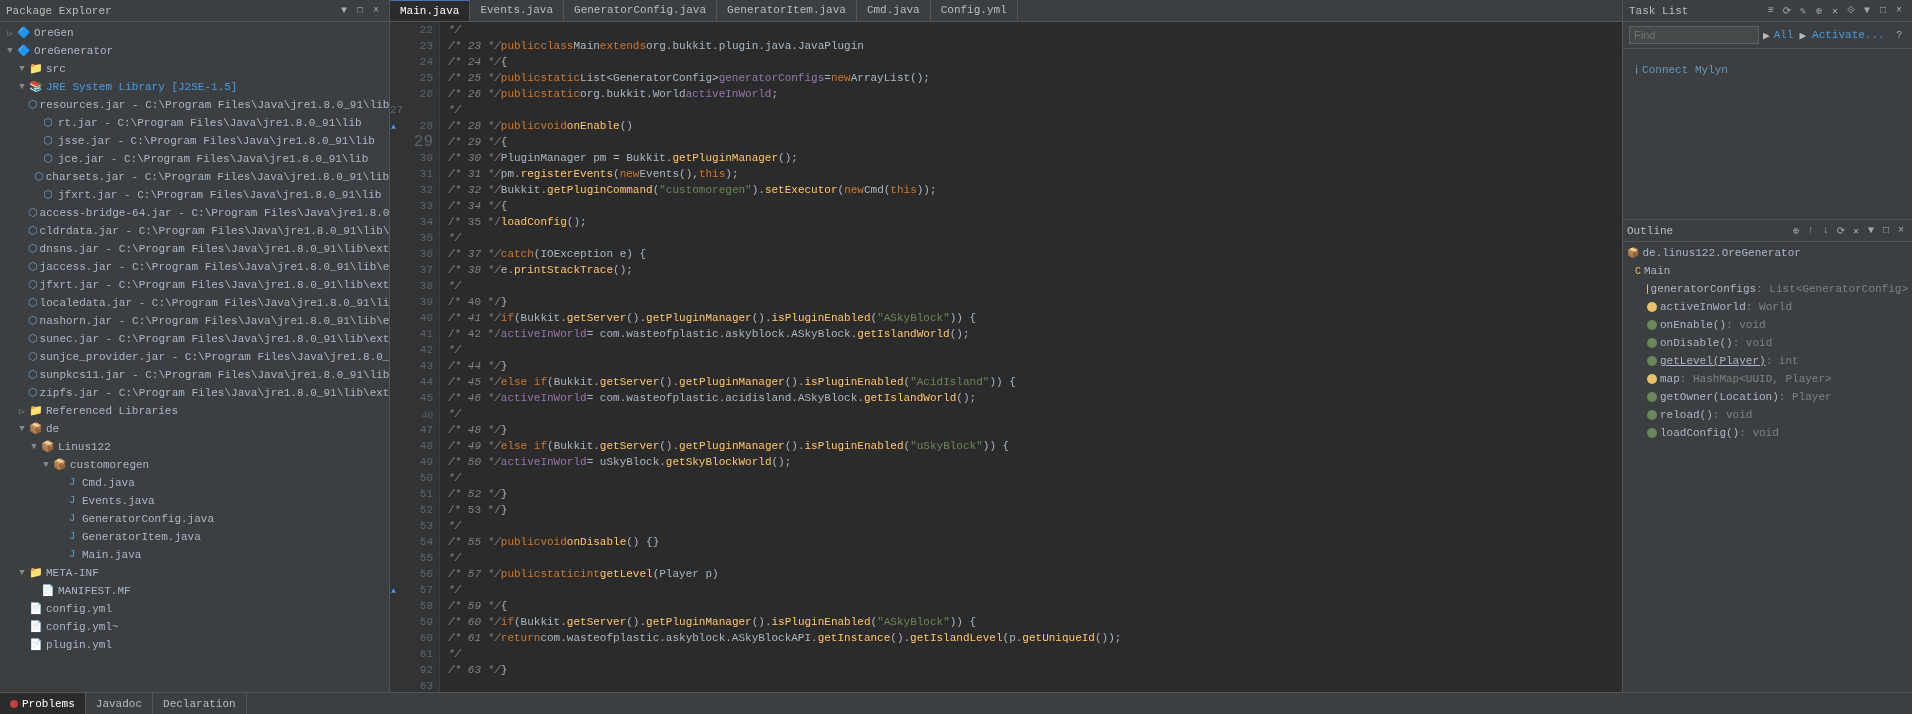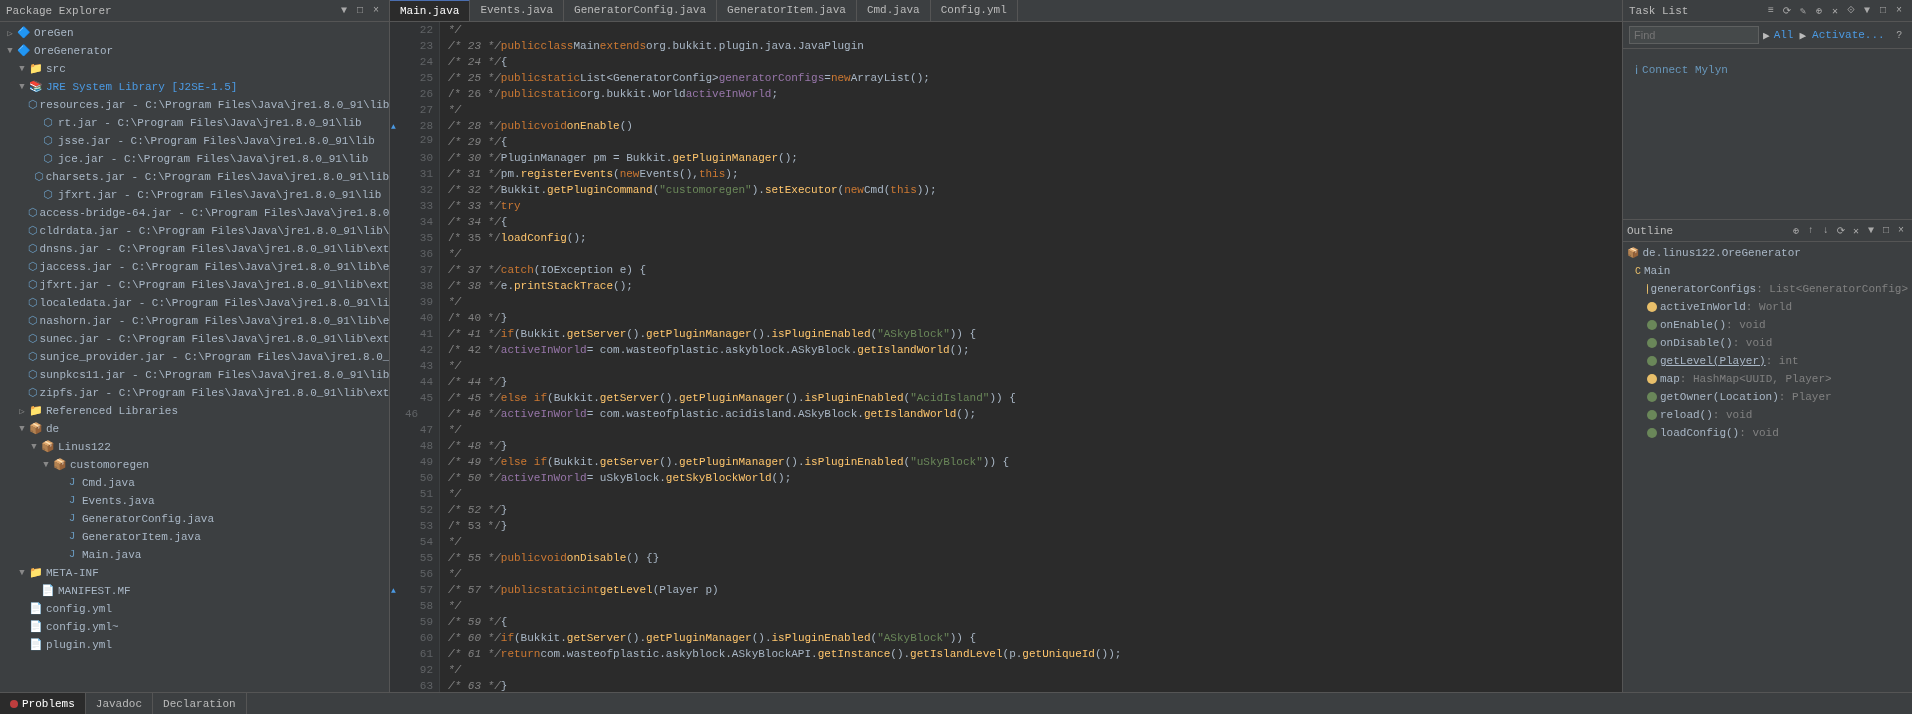--- a/index.html
+++ b/index.html
@@ -295,28 +295,28 @@
           </div>
           <div style="height: 16px; display: flex; align-items: center; justify-content: flex-end; padding-right: 6px; font-size: 11px; color: rgb(96, 99, 102); position: relative; white-space: nowrap;">
             <span>24</span>
           </div>
           <div style="height: 16px; display: flex; align-items: center; justify-content: flex-end; padding-right: 6px; font-size: 11px; color: rgb(96, 99, 102); position: relative; white-space: nowrap;">
             <span>25</span>
           </div>
           <div style="height: 16px; display: flex; align-items: center; justify-content: flex-end; padding-right: 6px; font-size: 11px; color: rgb(96, 99, 102); position: relative; white-space: nowrap;">
             <span>26</span>
           </div>
-          <div style="height: 16px; display: flex; align-items: center; justify-content: flex-end; padding-right: 6px; font-size: 11px; color: rgb(96, 99, 102); position: relative; white-space: nowrap;">
+          <div style="height: 16px; display: flex; align-items: center; padding-right: 6px; font-size: 11px; color: rgb(96, 99, 102); position: relative; white-space: nowrap;">
             <span>27</span>
           </div>
           <div style="height: 16px; display: flex; align-items: center; justify-content: flex-end; padding-right: 6px; font-size: 11px; color: rgb(96, 99, 102); position: relative; white-space: nowrap;">
             <span style="position: absolute; left: 1px; color: rgb(75, 154, 227); font-size: 8px;">▲</span>
             <span>28</span>
           </div>
-          <div style="height: 16px; display: flex; justify-content: flex-end; padding-right: 6px; font-size: 11px; color: rgb(96, 99, 102); position: relative; white-space: nowrap;">
+          <div style="height: 16px; display: flex; align-items: center; justify-content: flex-end; padding-right: 6px; font-size: 16px; color: rgb(96, 99, 102); position: relative; white-space: nowrap;">
             <span>29</span>
           </div>
           <div style="height: 16px; display: flex; align-items: center; justify-content: flex-end; padding-right: 6px; font-size: 11px; color: rgb(96, 99, 102); position: relative; white-space: nowrap;">
             <span>30</span>
           </div>
           <div style="height: 16px; display: flex; align-items: center; justify-content: flex-end; padding-right: 6px; font-size: 11px; color: rgb(96, 99, 102); position: relative; white-space: nowrap;">
             <span>31</span>
           </div>
           <div style="height: 16px; display: flex; align-items: center; justify-content: flex-end; padding-right: 6px; font-size: 11px; color: rgb(96, 99, 102); position: relative; white-space: nowrap;">
             <span>32</span>
@@ -353,21 +353,21 @@
           </div>
           <div style="height: 16px; display: flex; align-items: center; justify-content: flex-end; padding-right: 6px; font-size: 11px; color: rgb(96, 99, 102); position: relative; white-space: nowrap;">
             <span>43</span>
           </div>
           <div style="height: 16px; display: flex; align-items: center; justify-content: flex-end; padding-right: 6px; font-size: 11px; color: rgb(96, 99, 102); position: relative; white-space: nowrap;">
             <span>44</span>
           </div>
           <div style="height: 16px; display: flex; align-items: center; justify-content: flex-end; padding-right: 6px; font-size: 11px; color: rgb(96, 99, 102); position: relative; white-space: nowrap;">
             <span>45</span>
           </div>
-          <div style="height: 16px; display: flex; align-items: center; justify-content: center; padding-right: 6px; font-size: 11px; color: rgb(96, 99, 102); position: relative; white-space: nowrap;">
+          <div style="height: 16px; display: flex; align-items: center; justify-content: flex-end; padding-right: 6px; font-size: 11px; color: rgb(96, 99, 102); position: relative; white-space: nowrap; font-family: Liberation Serif, serif;">
             <span>46</span>
           </div>
           <div style="height: 16px; display: flex; align-items: center; justify-content: flex-end; padding-right: 6px; font-size: 11px; color: rgb(96, 99, 102); position: relative; white-space: nowrap;">
             <span>47</span>
           </div>
           <div style="height: 16px; display: flex; align-items: center; justify-content: flex-end; padding-right: 6px; font-size: 11px; color: rgb(96, 99, 102); position: relative; white-space: nowrap;">
             <span>48</span>
           </div>
           <div style="height: 16px; display: flex; align-items: center; justify-content: flex-end; padding-right: 6px; font-size: 11px; color: rgb(96, 99, 102); position: relative; white-space: nowrap;">
             <span>49</span>
@@ -423,33 +423,29 @@
           <div style="height: 16px; display: flex; align-items: center; padding-left: 8px; white-space: nowrap; font-size: 11px; font-family: &quot;Courier New&quot;, monospace;">
             <span style="color:#808080;font-style:italic">/* 23 */</span>  
             <span style="color:#cc7832">public</span> 
             <span style="color:#cc7832">class</span> 
             <span style="color:#a9b7c6">Main</span> 
             <span style="color:#cc7832">extends</span> 
             <span style="color:#a9b7c6">org.bukkit.plugin.java.JavaPlugin</span>
           </div>
           <div style="height: 16px; display: flex; align-items: center; padding-left: 8px; white-space: nowrap; font-size: 11px; font-family: &quot;Courier New&quot;, monospace;"><span style="color:#808080;font-style:italic">/* 24 */</span>  {</div>
           <div style="height: 16px; display: flex; align-items: center; padding-left: 8px; white-space: nowrap; font-size: 11px; font-family: &quot;Courier New&quot;, monospace;"><span style="color:#808080;font-style:italic">/* 25 */</span>    <span style="color:#cc7832">public</span> <span style="color:#cc7832">static</span> List&lt;GeneratorConfig&gt; <span style="color:#9876aa">generatorConfigs</span> = <span style="color:#cc7832">new</span> ArrayList();</div>
-          <div style="height: 16px; display: flex; align-items: center; padding-left: 8px; white-space: nowrap; font-size: 11px; font-family: &quot;Courier New&quot;, monospace;"><span style="color:#808080;">/* 26 */</span>    <span style="color:#cc7832">public</span> <span style="color:#cc7832">static</span> org.bukkit.World <span style="color:#9876aa">activeInWorld</span>;</div>
+          <div style="height: 16px; display: flex; align-items: center; padding-left: 8px; white-space: nowrap; font-size: 11px; font-family: &quot;Courier New&quot;, monospace;"><span style="color:#808080;font-style:italic">/* 26 */</span>    <span style="color:#cc7832">public</span> <span style="color:#cc7832">static</span> org.bukkit.World <span style="color:#9876aa">activeInWorld</span>;</div>
           <div style="height: 16px; display: flex; align-items: center; padding-left: 8px; white-space: nowrap; font-size: 11px; font-family: &quot;Courier New&quot;, monospace;">
             <span style="color:#808080;font-style:italic">    */</span>
           </div>
           <div style="height: 16px; display: flex; align-items: center; padding-left: 8px; white-space: nowrap; font-size: 11px; font-family: &quot;Courier New&quot;, monospace;"><span style="color:#808080;font-style:italic">/* 28 */</span>    <span style="color:#cc7832">public</span> <span style="color:#cc7832">void</span> <span style="color:#ffc66d">onEnable</span>()</div>
           <div style="height: 16px; display: flex; align-items: center; padding-left: 8px; white-space: nowrap; font-size: 11px; font-family: &quot;Courier New&quot;, monospace;"><span style="color:#808080;font-style:italic">/* 29 */</span>    {</div>
           <div style="height: 16px; display: flex; align-items: center; padding-left: 8px; white-space: nowrap; font-size: 11px; font-family: &quot;Courier New&quot;, monospace;"><span style="color:#808080;font-style:italic">/* 30 */</span>        PluginManager pm = Bukkit.<span style="color:#ffc66d">getPluginManager</span>();</div>
           <div style="height: 16px; display: flex; align-items: center; padding-left: 8px; white-space: nowrap; font-size: 11px; font-family: &quot;Courier New&quot;, monospace;"><span style="color:#808080;font-style:italic">/* 31 */</span>        pm.<span style="color:#ffc66d">registerEvents</span>(<span style="color:#cc7832">new</span> Events(), <span style="color:#cc7832">this</span>);</div>
           <div style="height: 16px; display: flex; align-items: center; padding-left: 8px; white-space: nowrap; font-size: 11px; font-family: &quot;Courier New&quot;, monospace;"><span style="color:#808080;font-style:italic">/* 32 */</span>        Bukkit.<span style="color:#ffc66d">getPluginCommand</span>(<span style="color:#6a8759">"customoregen"</span>).<span style="color:#ffc66d">setExecutor</span>(<span style="color:#cc7832">new</span> Cmd(<span style="color:#cc7832">this</span>));</div>
-          <div style="height: 16px; display: flex; align-items: center; padding-left: 8px; white-space: nowrap; font-size: 11px; font-family: &quot;Courier New&quot;, monospace;">
-            <span style="color:#808080;font-style:italic">/* 33 */</span>        
-            <span style="color:#cc7832">try</span>
-          </div>
           <div style="height: 16px; display: flex; align-items: center; padding-left: 8px; white-space: nowrap; font-size: 11px; font-family: &quot;Courier New&quot;, monospace;"><span style="color:#808080;font-style:italic">/* 34 */</span>        {</div>
           <div style="height: 16px; display: flex; align-items: center; padding-left: 8px; white-space: nowrap; font-size: 11px; font-family: &quot;Courier New&quot;, monospace;"><span style="color:#808080;">/* 35 */</span>            <span style="color:#ffc66d">loadConfig</span>();</div>
           <div style="height: 16px; display: flex; align-items: center; padding-left: 8px; white-space: nowrap; font-size: 11px; font-family: &quot;Courier New&quot;, monospace;">
             <span style="color:#808080;font-style:italic">    */</span>
           </div>
           <div style="height: 16px; display: flex; align-items: center; padding-left: 8px; white-space: nowrap; font-size: 11px; font-family: &quot;Courier New&quot;, monospace;"><span style="color:#808080;font-style:italic">/* 37 */</span>        <span style="color:#cc7832">catch</span> (IOException e) {</div>
           <div style="height: 16px; display: flex; align-items: center; padding-left: 8px; white-space: nowrap; font-size: 11px; font-family: &quot;Courier New&quot;, monospace;"><span style="color:#808080;font-style:italic">/* 38 */</span>            e.<span style="color:#ffc66d">printStackTrace</span>();</div>
           <div style="height: 16px; display: flex; align-items: center; padding-left: 8px; white-space: nowrap; font-size: 11px; font-family: &quot;Courier New&quot;, monospace;">
             <span style="color:#808080;font-style:italic">    */</span>
           </div>

